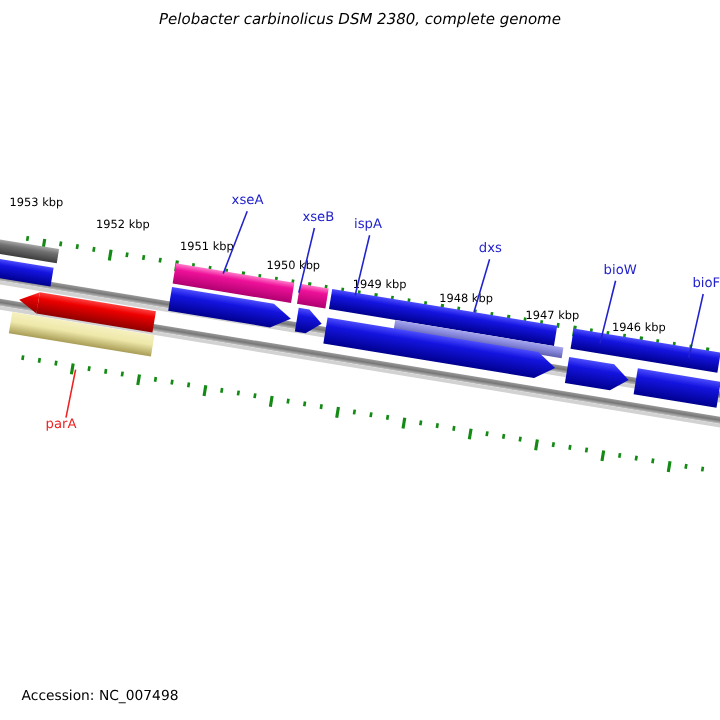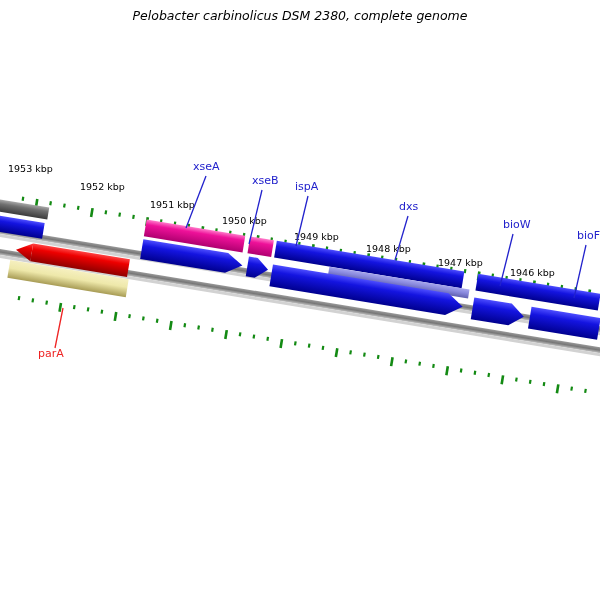--- a/index.html
+++ b/index.html
@@ -314,14 +314,15 @@
       <text class="gene-label" x="252" y="184">xseB</text>
       <text class="gene-label" x="295" y="190">ispA</text>
       <text class="gene-label" x="399" y="210">dxs</text>
       <text class="gene-label" x="503" y="228">bioW</text>
       <text class="gene-label" x="577" y="239">bioF</text>
       <text class="gene-label-red" x="38" y="357">parA</text>
     </g>
 
   </svg>
 
+  <div class="footer-left">Accession: NC_007498</div>
 
 </div>
 
 </body></html>

